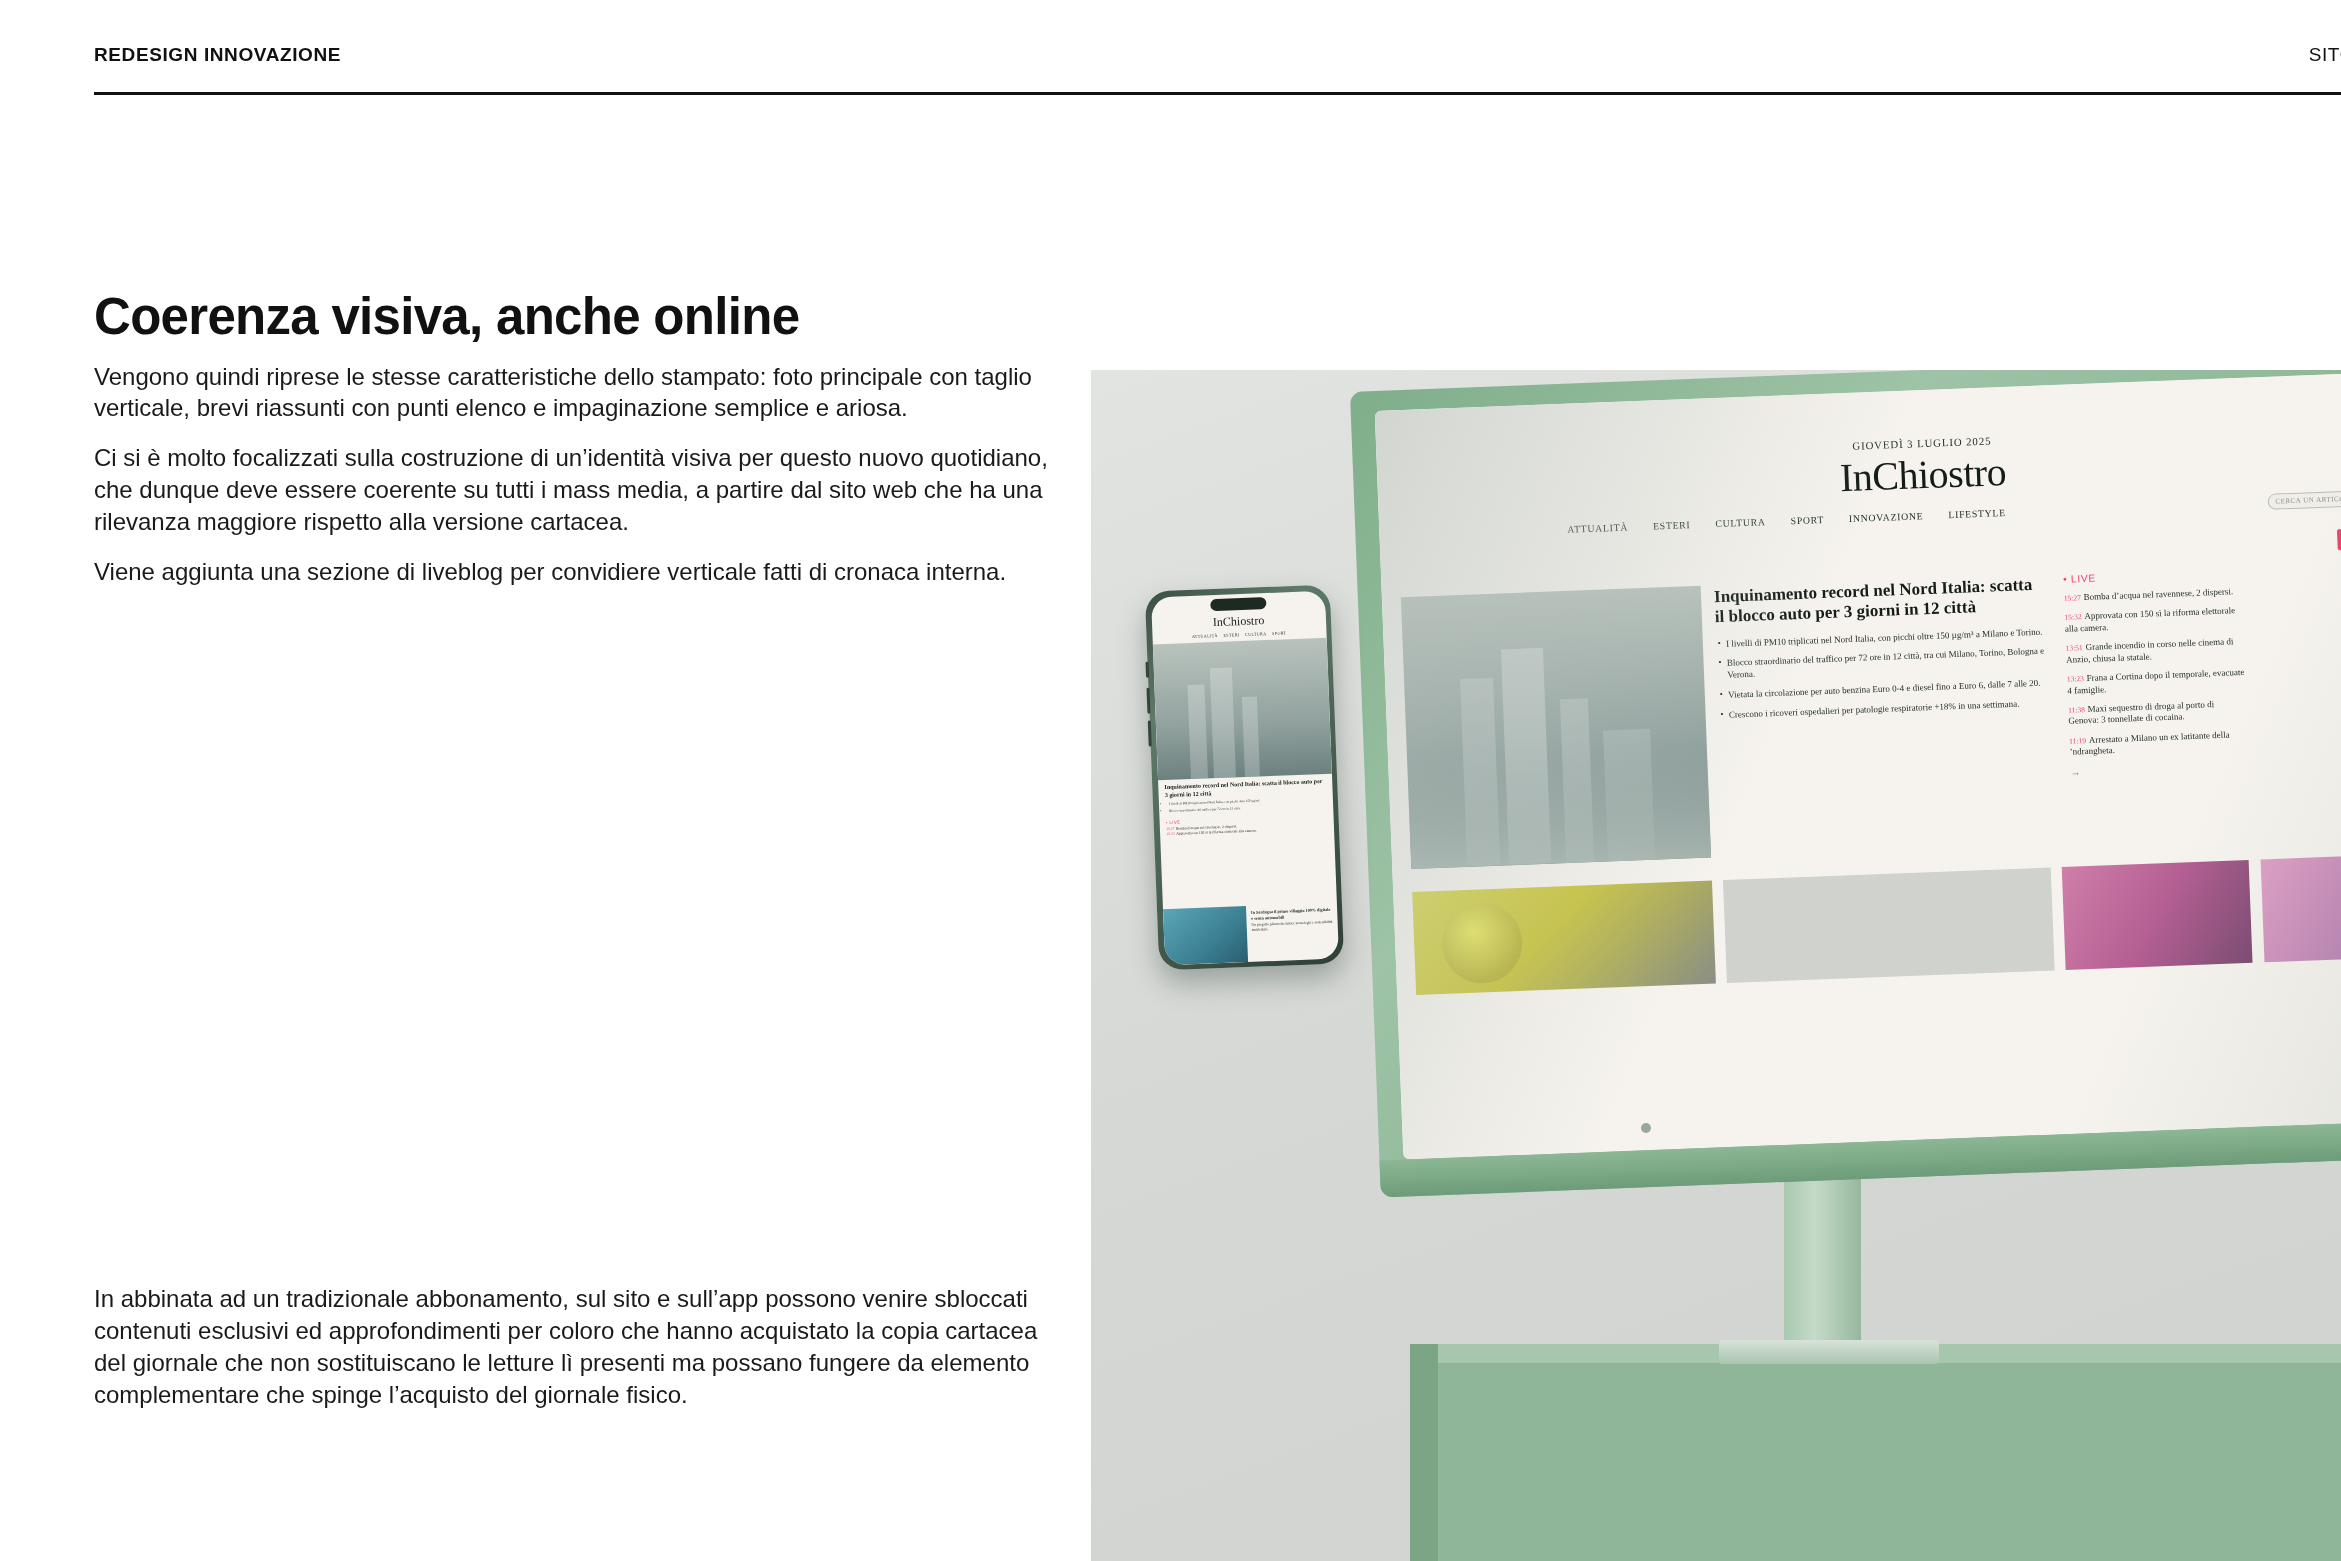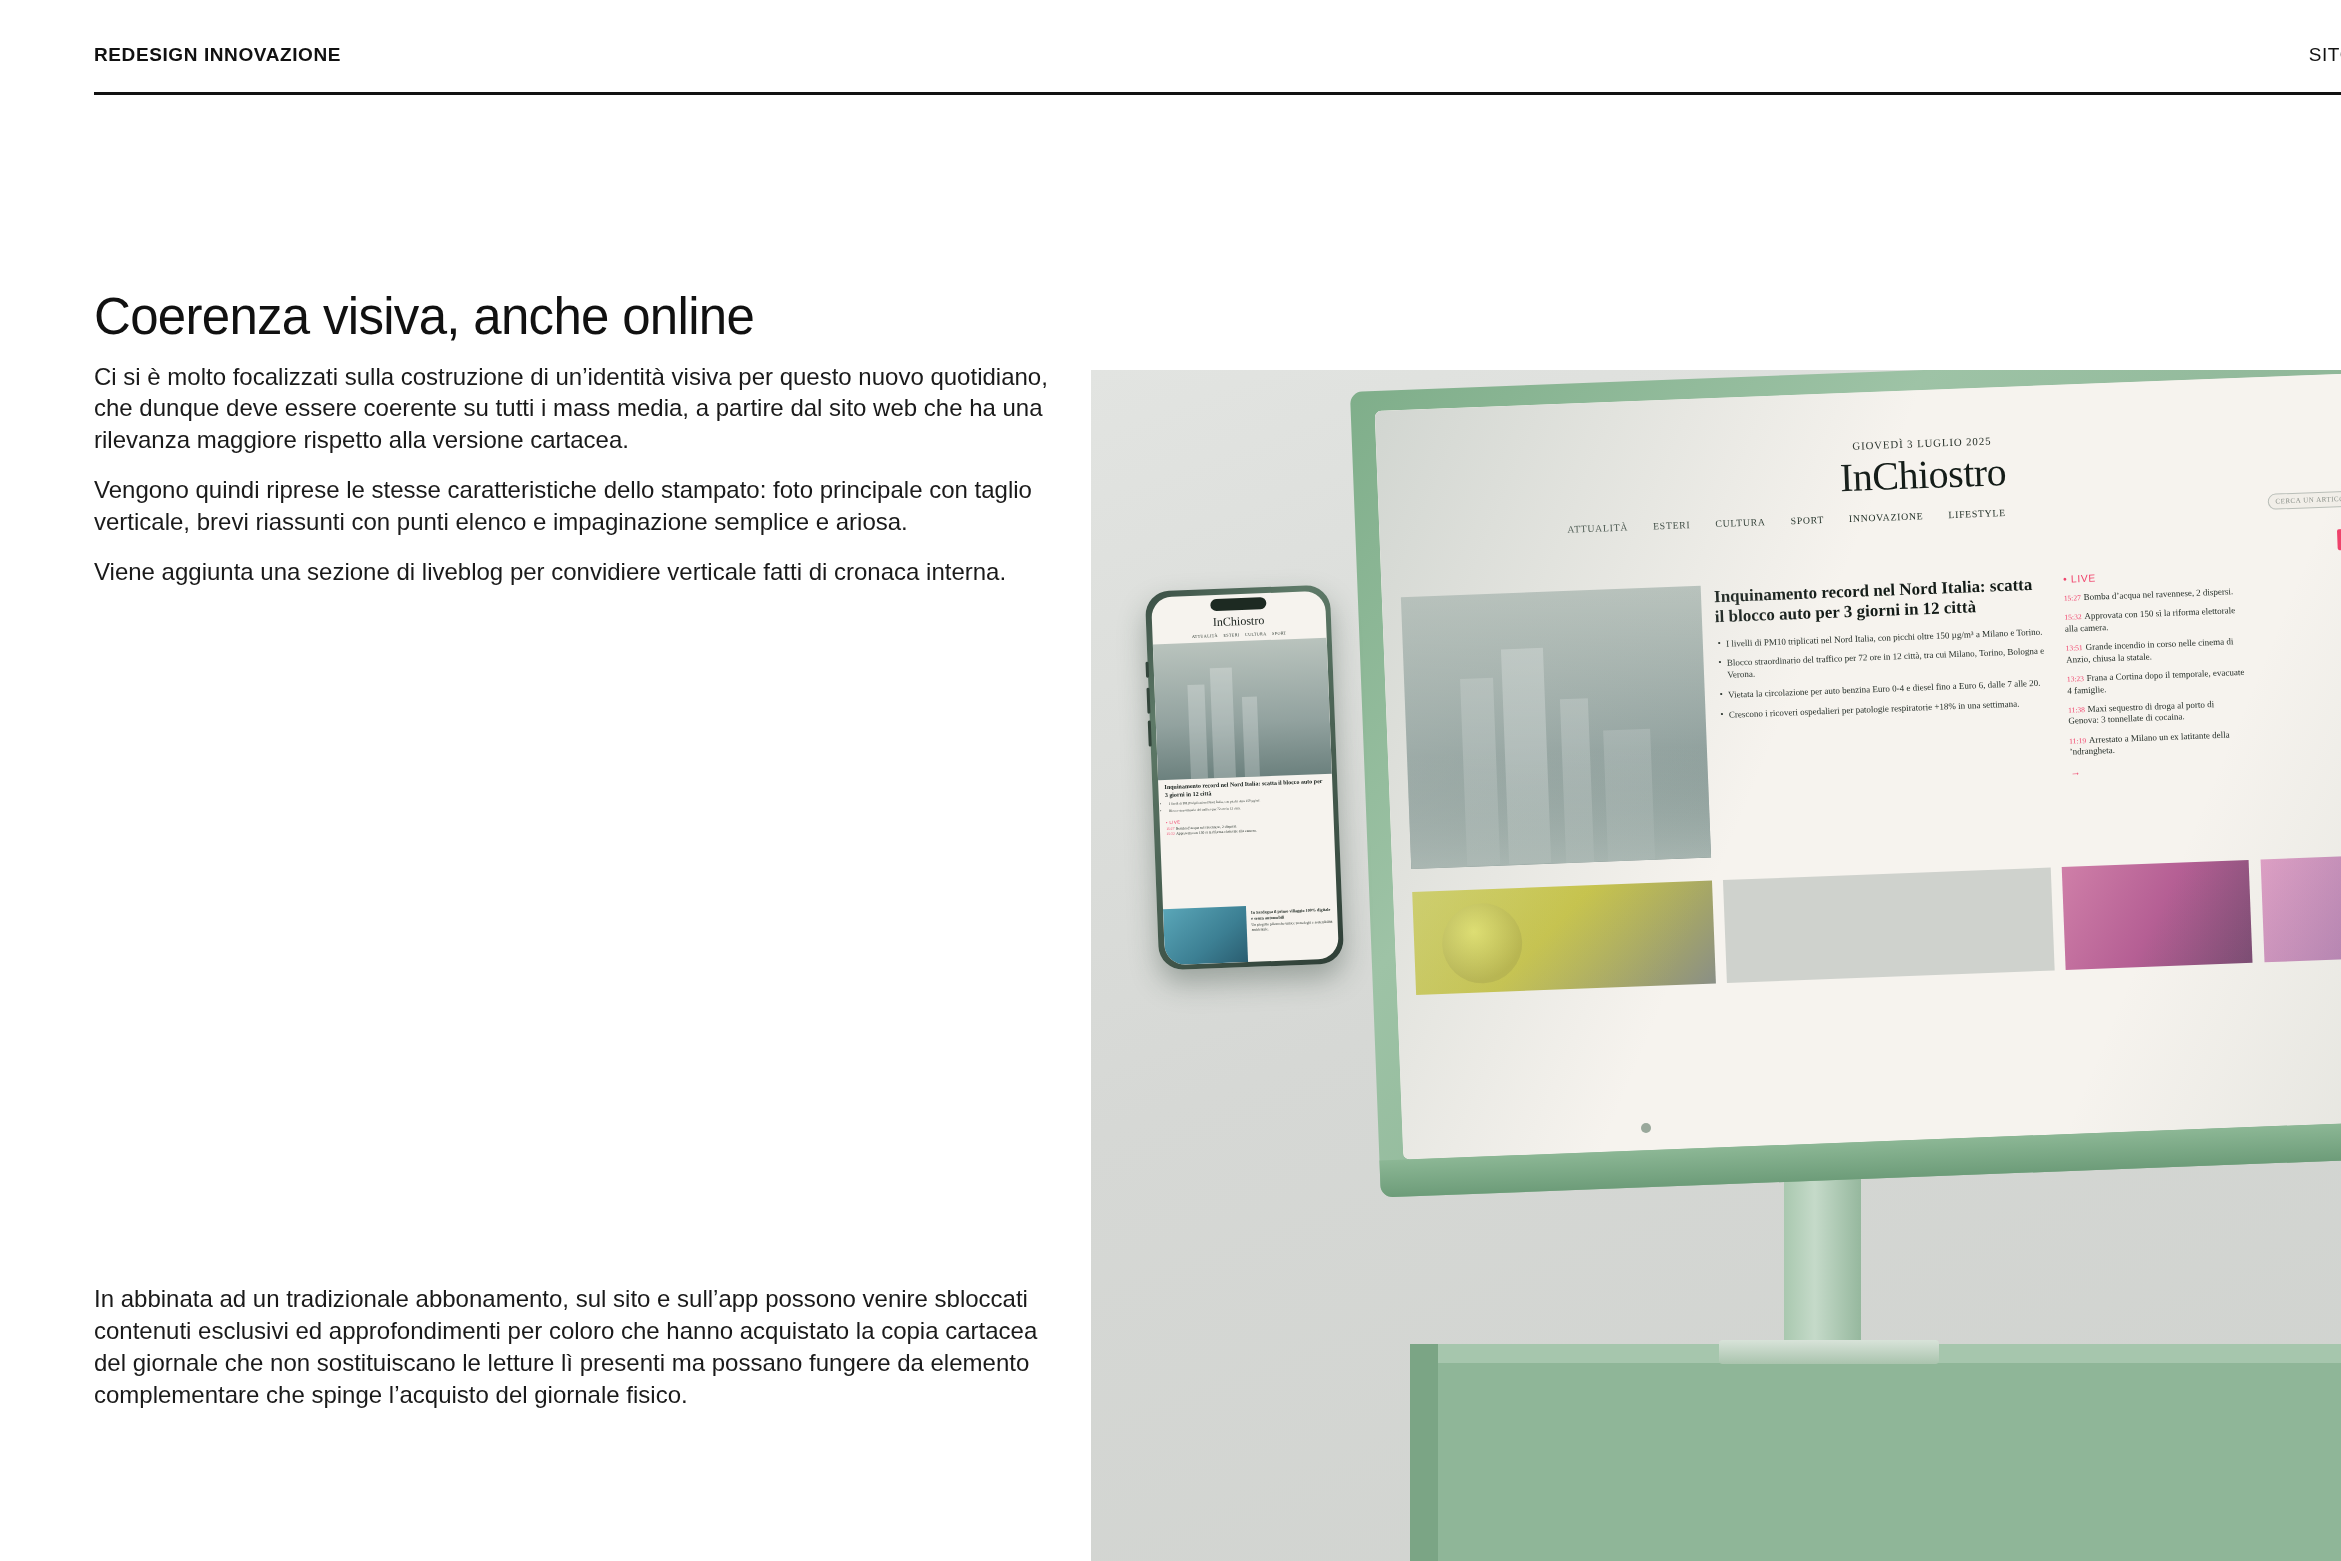--- a/index.html
+++ b/index.html
@@ -50,21 +50,21 @@
 
   
   .content {
     position: absolute;
     left: 94px;
     top: 290px;
     width: 970px;
   }
   .title {
     font-size: 51px;
-    font-weight: normal;
+    font-weight: bold;
     letter-spacing: -0.7px;
     color: #111111;
     line-height: 1.05;
     margin-bottom: 17px;
   }
   .para {
     font-size: 24px;
     line-height: 1.33;
     color: #1a1a1a;
     margin-bottom: 18px;
@@ -482,22 +482,22 @@
 <div class="page">
 
   <div class="header">
     <div class="header-left">REDESIGN INNOVAZIONE</div>
     <div class="header-right">SITO WEB</div>
   </div>
   <div class="header-rule"></div>
 
   <div class="content">
     <h1 class="title">Coerenza visiva, anche online</h1>
+    <p class="para">Vengono quindi riprese le stesse caratteristiche dello stampato: foto principale con taglio verticale, brevi riassunti con punti elenco e impaginazione semplice e ariosa.</p>
     <p class="para">Ci si è molto focalizzati sulla costruzione di un’identità visiva per questo nuovo quotidiano, che dunque deve essere coerente su tutti i mass media, a partire dal sito web che ha una rilevanza maggiore rispetto alla versione cartacea.</p>
-    <p class="para">Vengono quindi riprese le stesse caratteristiche dello stampato: foto principale con taglio verticale, brevi riassunti con punti elenco e impaginazione semplice e ariosa.</p>
     <p class="para">Viene aggiunta una sezione di liveblog per convidiere verticale fatti di cronaca interna.</p>
   </div>
 
   <div class="content-bottom">
     <p class="para">In abbinata ad un tradizionale abbonamento, sul sito e sull’app possono venire sbloccati contenuti esclusivi ed approfondimenti per coloro che hanno acquistato la copia cartacea del giornale che non sostituiscano le letture lì presenti ma possano fungere da elemento complementare che spinge l’acquisto del giornale fisico.</p>
   </div>
 
   <div class="scene">
     <div class="scene-floor"></div>
 

